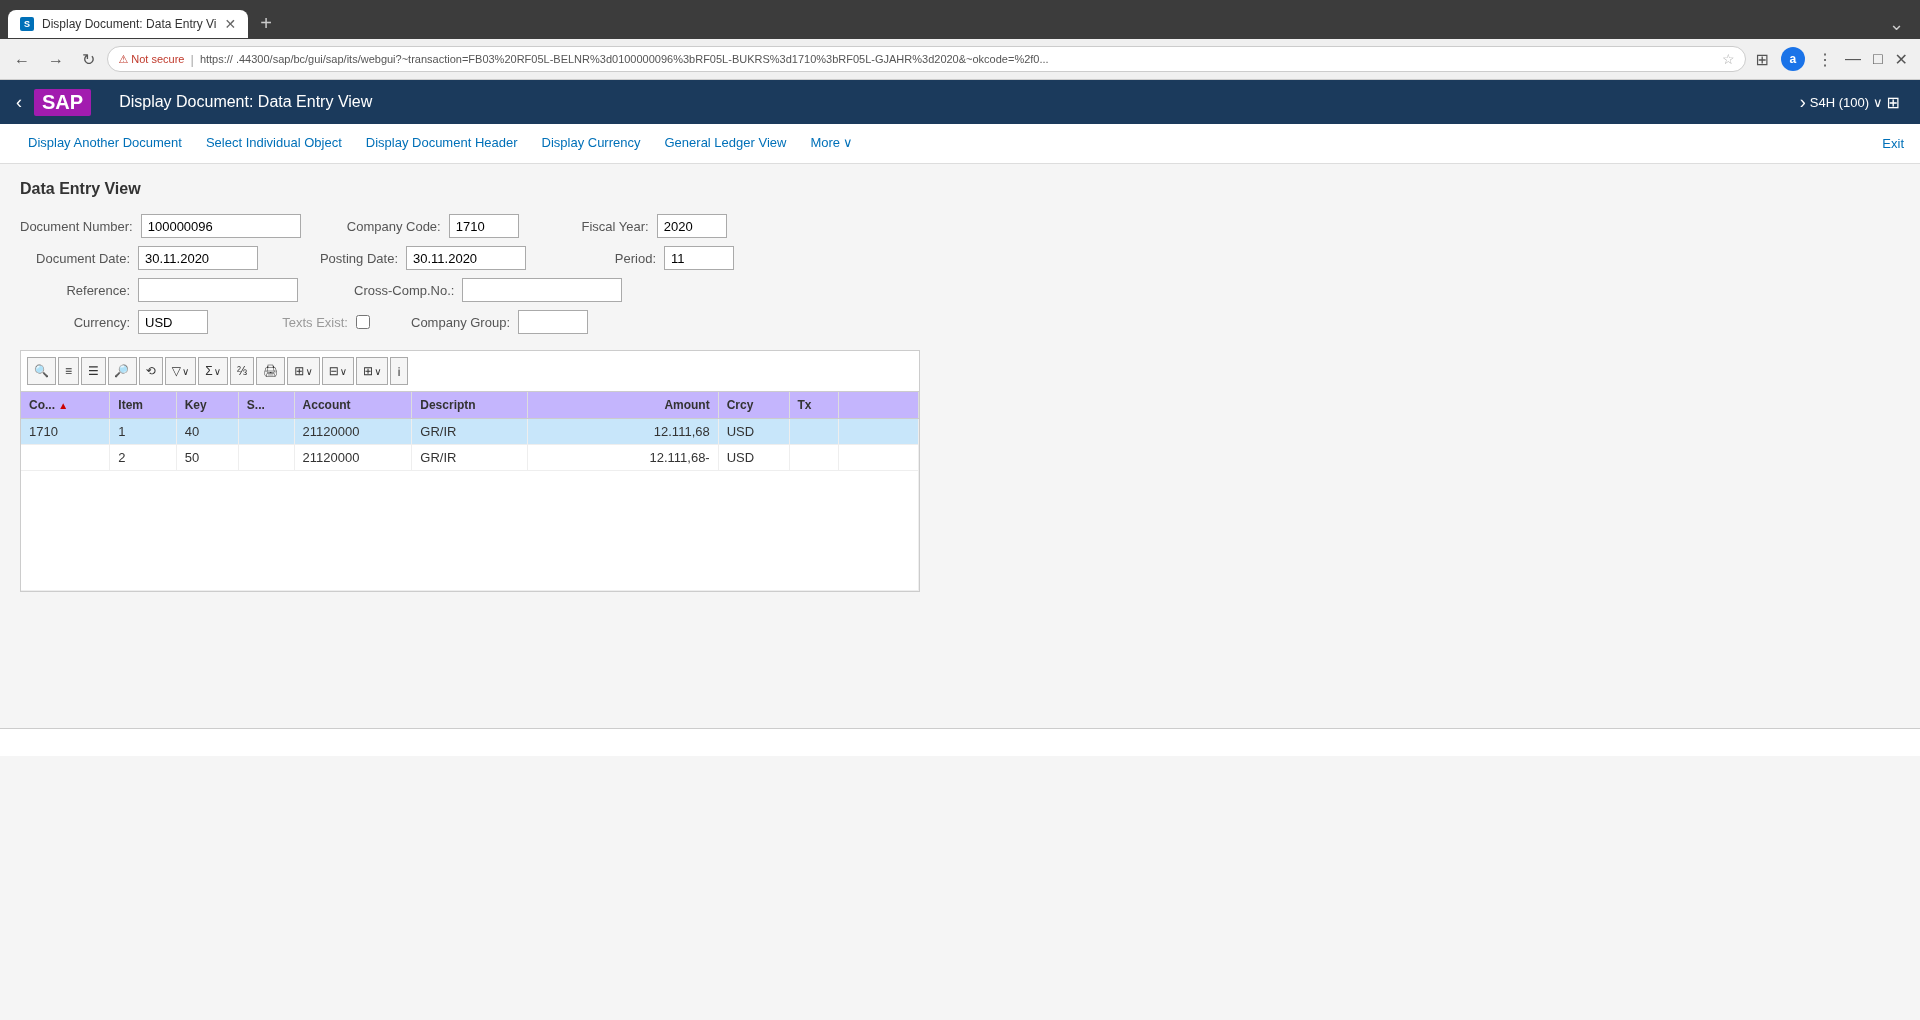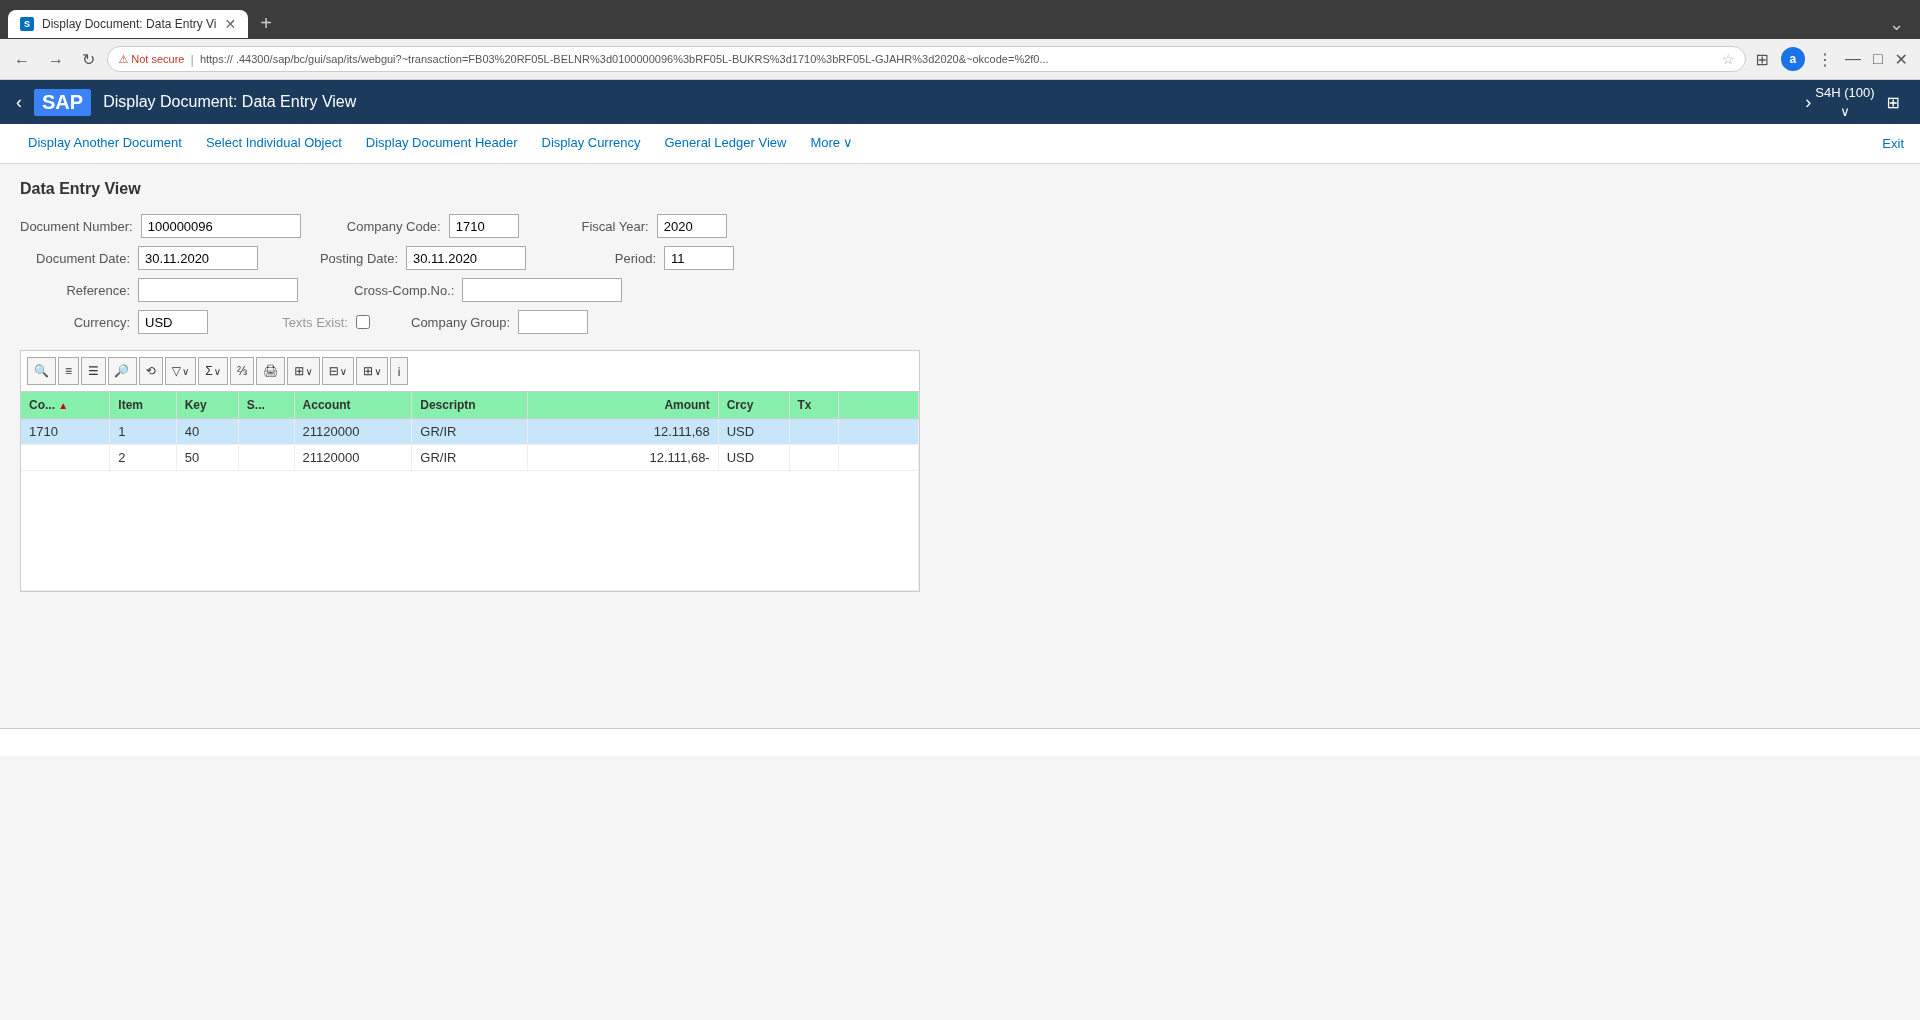--- a/index.html
+++ b/index.html
@@ -20,24 +20,24 @@
     .address-bar { flex: 1; display: flex; align-items: center; background: #fff; border: 1px solid #ccc; border-radius: 20px; padding: 4px 10px; gap: 6px; }
     .not-secure { color: #c0392b; font-size: 11px; display: flex; align-items: center; gap: 3px; }
     .url-text { font-size: 11px; color: #555; flex: 1; overflow: hidden; text-overflow: ellipsis; white-space: nowrap; }
     .toolbar-icons { display: flex; gap: 4px; }
     .toolbar-icon-btn { background: none; border: none; cursor: pointer; color: #555; font-size: 16px; padding: 2px 4px; }
     .user-avatar { width: 24px; height: 24px; background: #1a73e8; border-radius: 50%; color: white; display: flex; align-items: center; justify-content: center; font-size: 12px; font-weight: bold; }
 
     
     .sap-header { background: #1b3a5c; display: flex; align-items: center; padding: 0 16px; height: 44px; color: white; }
     .sap-back-btn { color: white; font-size: 18px; cursor: pointer; margin-right: 12px; background: none; border: none; }
-    .sap-logo { background: #3b82f6; color: white; font-weight: bold; font-size: 20px; padding: 2px 8px; border-radius: 2px; margin-right: 12px; }
+    .sap-logo { background: #a21caf; color: white; font-weight: bold; font-size: 20px; padding: 2px 8px; border-radius: 2px; margin-right: 28px; }
     .sap-title { color: white; font-size: 16px; font-weight: normal; flex: 1; }
     .sap-nav-btn { color: white; background: none; border: none; font-size: 18px; cursor: pointer; padding: 4px; }
-    .sap-system { color: white; font-size: 13px; margin-right: 8px; display: flex; align-items: center; gap: 4px; cursor: pointer; flex-direction: column; }
+    .sap-system { color: white; font-size: 13px; display: flex; align-items: center; gap: 4px; cursor: pointer; }
     .sap-icon-btn { color: white; background: none; border: none; font-size: 16px; cursor: pointer; padding: 4px; }
 
     
     .sap-nav-menu { background: #fff; border-bottom: 1px solid #ddd; display: flex; align-items: center; padding: 0 16px; height: 40px; }
     .nav-menu-item { color: #0070b8; font-size: 13px; cursor: pointer; padding: 0 12px; height: 40px; display: flex; align-items: center; border-bottom: 2px solid transparent; text-decoration: none; }
     .nav-menu-exit { margin-left: auto; color: #0070b8; cursor: pointer; font-size: 13px; }
     .nav-menu-more { display: flex; align-items: center; gap: 3px; }
 
     
     .main-content { background: #f5f5f5; padding: 16px 20px; }
@@ -50,21 +50,21 @@
     .form-input-lg { width: 160px; }
     .form-checkbox { width: 14px; height: 14px; }
 
     
     .table-toolbar { display: flex; gap: 2px; margin-bottom: 0; padding: 6px; background: #fff; border: 1px solid #ccc; border-bottom: none; }
     .tb-btn { border: 1px solid #aaa; background: #f5f5f5; padding: 4px 6px; cursor: pointer; font-size: 12px; color: #333; display: flex; align-items: center; gap: 2px; height: 28px; }
 
     
     .data-table-container { background: #fff; border: 1px solid #ccc; }
     table { width: 100%; border-collapse: collapse; font-size: 13px; }
-    thead tr { background: #86efac; }
+    thead tr { background: #c4b5fd; }
     th { padding: 6px 8px; text-align: left; font-weight: bold; border-bottom: 1px solid #ccc; border-right: 1px solid #ddd; font-size: 12px; color: #333; white-space: nowrap; }
     td { padding: 5px 8px; border-bottom: 1px solid #eee; border-right: 1px solid #eee; white-space: nowrap; }
     .row-selected { background: #c8e6fa; }
     .row-normal { background: #fff; }
     .col-number { text-align: right; }
     .col-indicator { color: #c00; font-size: 10px; }
 
     .status-bar { background: #fff; border-top: 1px solid #ccc; height: 28px; padding: 4px 8px; font-size: 12px; color: #555; margin-top: 0; }
 
     .spacer-area { height: 120px; }

